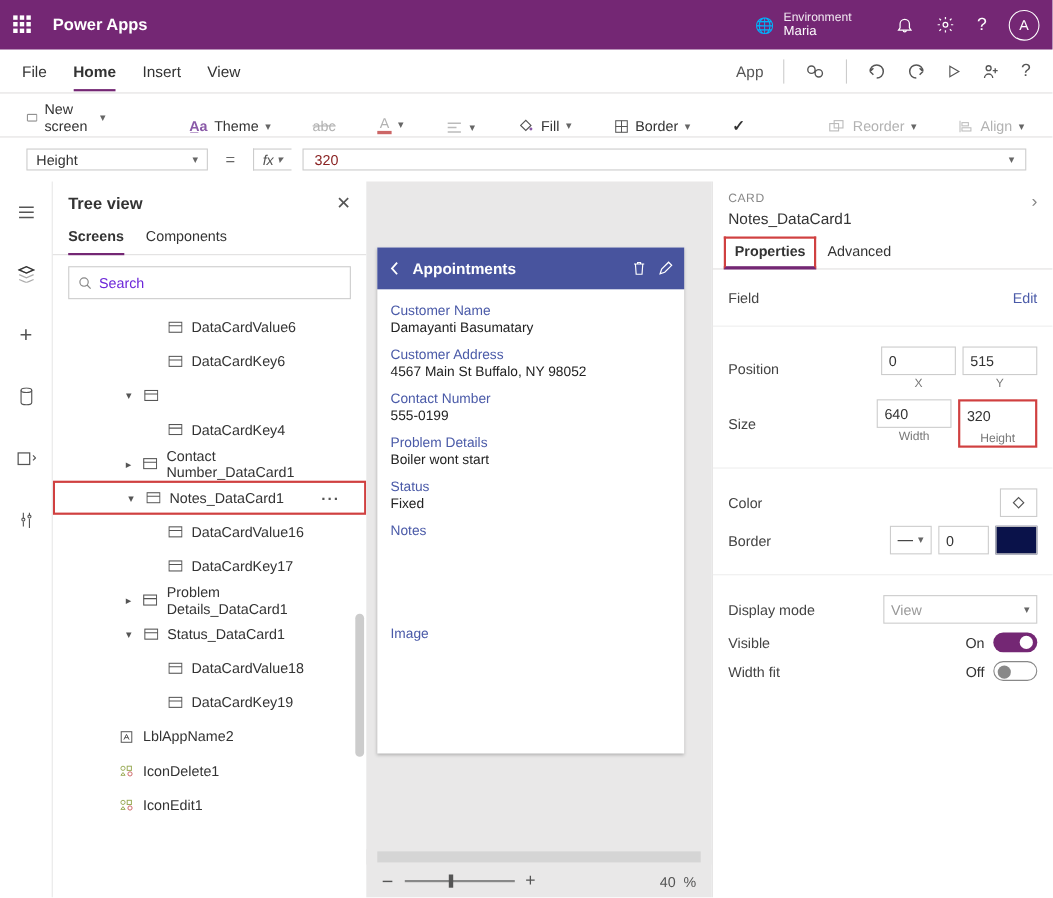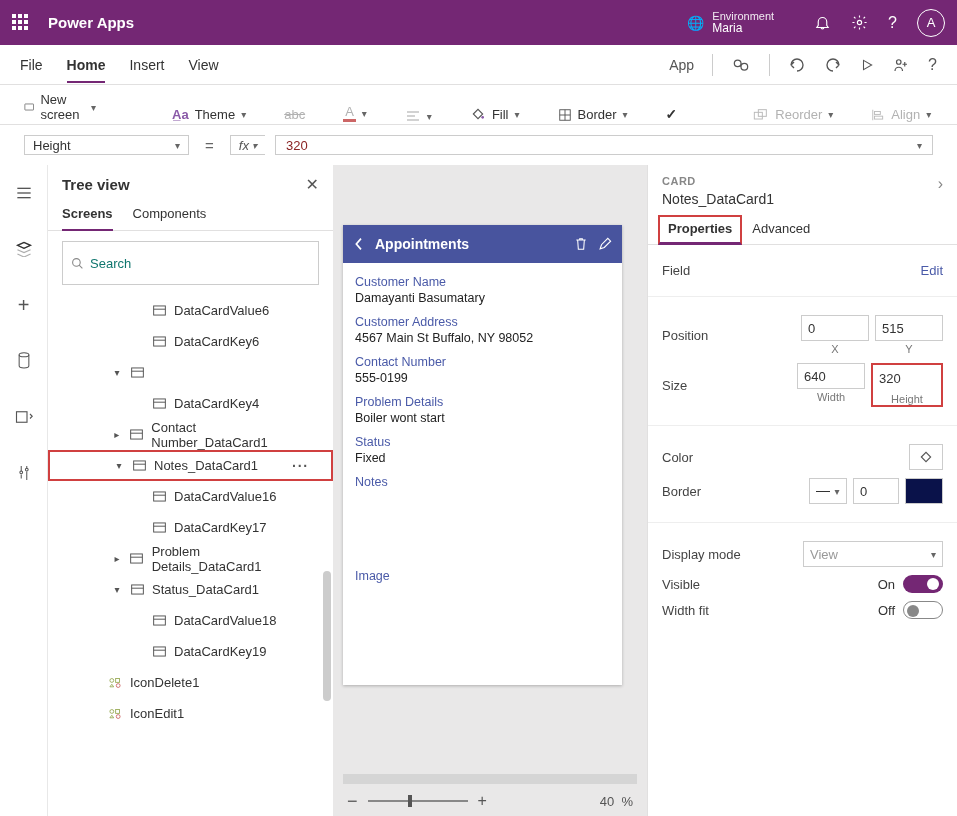--- a/index.html
+++ b/index.html
@@ -44,21 +44,21 @@
   .leftrail .active { background: #fff; border-left: none; }
 
   
   .treepanel { width: 285px; display: flex; flex-direction: column; }
   .treehead { display: flex; align-items: center; justify-content: space-between; padding: 10px 14px 6px; }
   .treehead h3 { font-size: 15px; font-weight: 600; }
   .treehead .x { font-size: 16px; color: #555; }
   .tree-tabs { display: flex; gap: 20px; padding: 0 14px; border-bottom: 1px solid #e1e0e0; font-size: 13px;}
   .tree-tabs .ttab { padding: 6px 0 8px; }
   .tree-tabs .ttab.active { font-weight: 600; border-bottom: 2px solid #742774; margin-bottom: -1px;}
-  .searchbox { margin: 10px 14px 6px; border: 1px solid #ccc; height: 44px; display: flex; align-items: center; padding: 0 8px; gap: 6px; color: #0f766e;}
+  .searchbox { margin: 10px 14px 6px; border: 1px solid #ccc; height: 30px; display: flex; align-items: center; padding: 0 8px; gap: 6px; color: #6d28d9;}
   .tree-scroll { flex: 1; overflow-y: auto; padding: 4px 0 10px; position: relative;}
   .tnode { display: flex; align-items: center; height: 31px; font-size: 13px; color: #333; gap: 8px; padding-right: 22px; position: relative;}
   .tnode .chev2 { width: 10px; text-align: center; font-size: 10px; color: #555;}
   .tnode .ico { width: 14px; display: flex; justify-content: center; color: #555; font-size: 12px;}
   .tnode.sel { border: 2px solid #d04040; }
   .tnode .more { margin-left: auto; letter-spacing: 1px; color: #555; font-size: 14px; font-weight: bold;}
   .tree-scrollbar { position: absolute; right: 2px; top: 280px; width: 8px; height: 130px; background: #ccc; border-radius: 4px;}
 
   
   .canvas-wrap { flex: 1; background: #e9e8e8; position: relative; display: flex; flex-direction: column;}
@@ -73,21 +73,21 @@
   .canvas-hscroll { height: 14px; background: #e9e8e8; display: flex; align-items: center; padding: 0 10px;}
   .canvas-hscroll .track { flex:1; height: 10px; background: #d5d5d5; position: relative;}
   .zoombar { height: 30px; display: flex; align-items: center; gap: 10px; padding: 0 14px; color: #555;}
   .zoombar .slider { width: 100px; height: 2px; background: #888; position: relative;}
   .zoombar .slider .thumb { position: absolute; left: 40px; top: -5px; width: 4px; height: 12px; background: #555;}
   .zoombar .pct { margin-left: auto; }
 
   
   .props { width: 310px; border-left: 1px solid #e1e0e0; display: flex; flex-direction: column; font-size: 13px; color: #333;}
   .props-head { padding: 10px 14px 4px; display: flex; justify-content: space-between; align-items: flex-start;}
-  .props-head .objtype { font-size: 11px; color: #888; letter-spacing: .5px; font-weight: bold;}
+  .props-head .objtype { font-size: 11px; color: #888; letter-spacing: .5px;}
   .props-head .objname { font-size: 14px; margin-top: 4px;}
   .props-tabs { display: flex; gap: 0; padding: 4px 10px 0; border-bottom: 1px solid #e1e0e0;}
   .props-tabs .ptab { padding: 6px 10px 8px; }
   .props-tabs .ptab.active { font-weight: 600; border: 2px solid #d04040; border-bottom: 3px solid #742774; margin-bottom: -1px; padding: 4px 8px 5px;}
   .prop-section { padding: 10px 14px; border-bottom: 1px solid #eee;}
   .prow { display: flex; align-items: center; margin: 8px 0;}
   .prow .plabel { flex: 1; color: #444;}
   .prow .pval-link { color: #4a5aa8; }
   .numpair { display: flex; gap: 6px; }
   .numbox { width: 68px; height: 26px; border: 1px solid #ccc; display: flex; align-items: center; padding: 0 6px; font-size: 13px;}
@@ -455,20 +455,30 @@
             <svg width="13" height="11" viewBox="0 0 20 16" fill="none" stroke="#555" stroke-width="1.5">
               <rect x="1" y="1" width="18" height="14"></rect>
               <line x1="1" y1="6" x2="19" y2="6"></line>
             </svg>
           </span>
           <span>DataCardKey19</span>
         </div>
         <div class="tnode" style="padding-left: 42px;">
           <span class="chev2"></span>
           <span class="ico">
+            <svg width="12" height="12" viewBox="0 0 20 20" fill="none" stroke="#555" stroke-width="1.5">
+              <rect x="2" y="2" width="16" height="16"></rect>
+              <path d="M6 14l4-8 4 8M7.5 11h5"></path>
+            </svg>
+          </span>
+          <span>LblAppName2</span>
+        </div>
+        <div class="tnode" style="padding-left: 42px;">
+          <span class="chev2"></span>
+          <span class="ico">
             <svg width="14" height="12" viewBox="0 0 22 18" fill="none" stroke="#9a5" stroke-width="1.4">
               <circle cx="6" cy="5" r="3"></circle>
               <rect x="12" y="2" width="6" height="6"></rect>
               <path d="M3 15l3-4 3 4z" fill="none"></path>
               <circle cx="16" cy="13" r="3" stroke="#c66"></circle>
             </svg>
           </span>
           <span>IconDelete1</span>
         </div>
         <div class="tnode" style="padding-left: 42px;">

